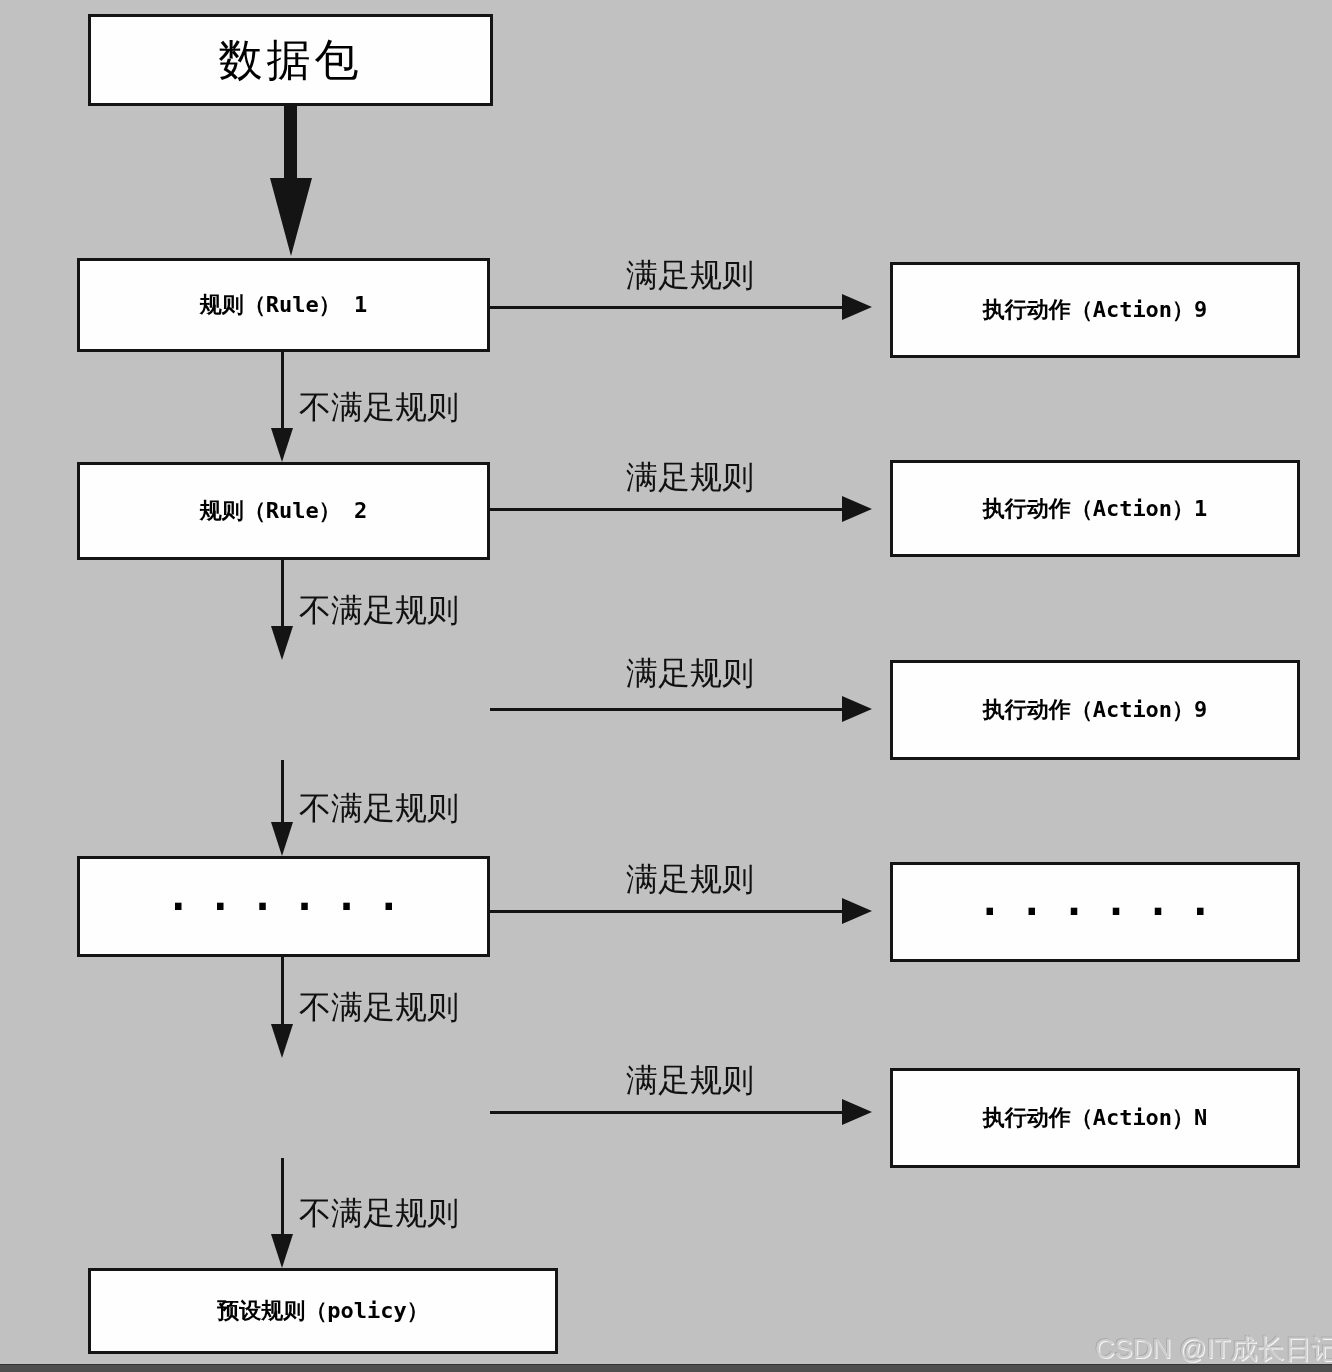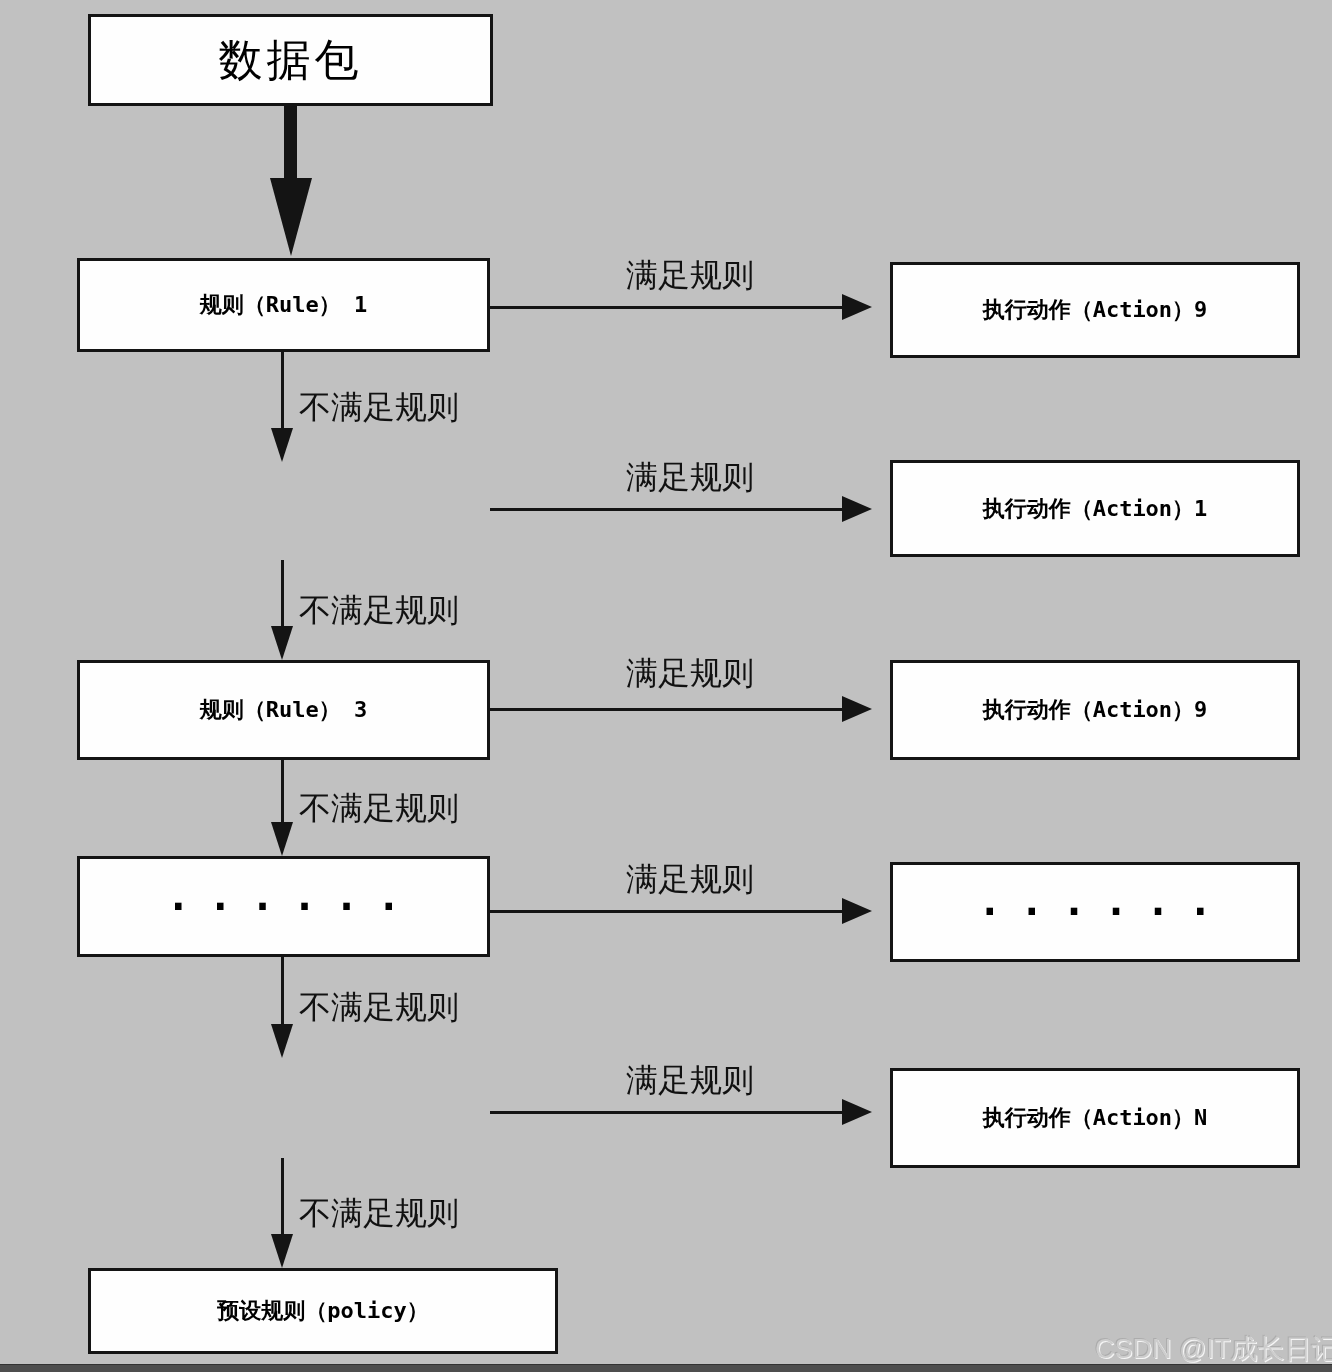--- a/index.html
+++ b/index.html
@@ -84,33 +84,33 @@
   <div class="hline r0"></div>
   <div class="hhead r0"></div>
   <div class="label match r0">满足规则</div>
   <div class="box action r0">
     <span class="boxtext">执行动作（Action）9</span>
   </div>
   <div class="vline r0"></div>
   <div class="vhead r0"></div>
   <div class="label nomatch r0">不满足规则</div>
 
+  <div class="box rule r1">
+    <span class="boxtext">规则（Rule） 2</span>
+  </div>
   <div class="hline r1"></div>
   <div class="hhead r1"></div>
   <div class="label match r1">满足规则</div>
   <div class="box action r1">
     <span class="boxtext">执行动作（Action）1</span>
   </div>
   <div class="vline r1"></div>
   <div class="vhead r1"></div>
   <div class="label nomatch r1">不满足规则</div>
 
-  <div class="box rule r2">
-    <span class="boxtext">规则（Rule） 3</span>
-  </div>
   <div class="hline r2"></div>
   <div class="hhead r2"></div>
   <div class="label match r2">满足规则</div>
   <div class="box action r2">
     <span class="boxtext">执行动作（Action）9</span>
   </div>
   <div class="vline r2"></div>
   <div class="vhead r2"></div>
   <div class="label nomatch r2">不满足规则</div>
 

